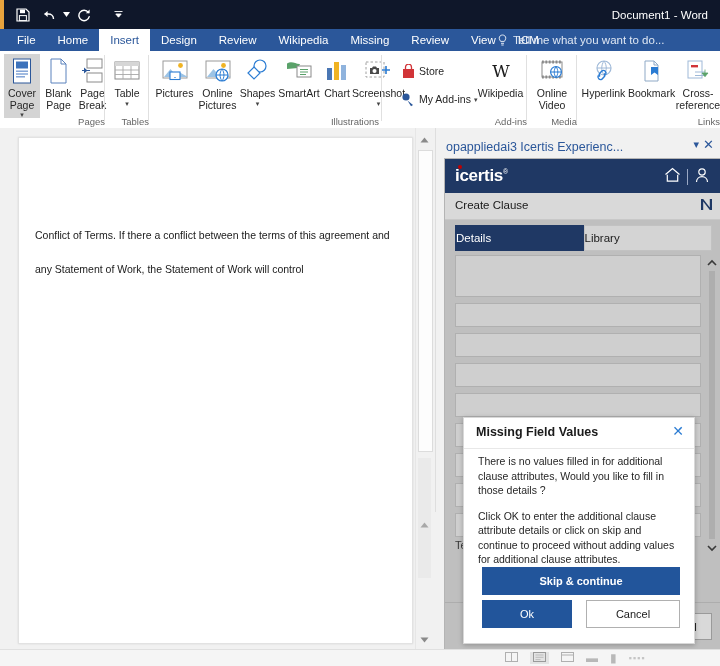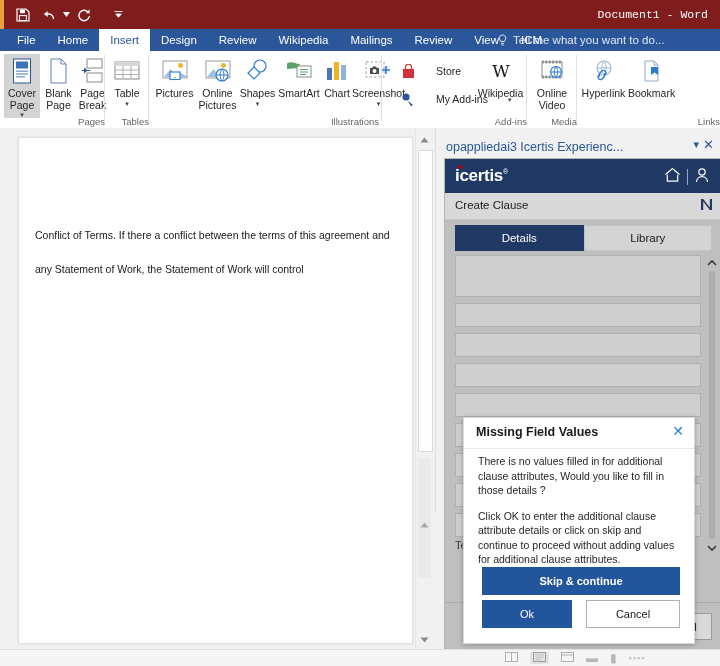--- a/index.html
+++ b/index.html
@@ -11,23 +11,22 @@
   }
   #app {
     position: relative;
     width: 720px; height: 666px;
     background: #f1f1f1;
   }
 
   
   .titlebar {
     position: absolute; left: 0; top: 0; width: 720px; height: 29px;
-    background: #7f1d1d;
+    background: #0f172a;
     color: #ffffff;
-    font-family: Liberation Mono, monospace;
   }
   .titlebar .accent-strip {
     position: absolute; left: 0; top: 0; width: 4px; height: 29px;
     background: #e8a33d;
   }
   .qat {
     position: absolute; left: 10px; top: 0; height: 29px;
     display: flex; align-items: center; gap: 0px;
   }
   .qat-btn {
@@ -88,21 +87,21 @@
     font-size: 10.5px; color: #262626; line-height: 11.5px;
     text-align: center;
   }
   .bigbtn.sel { background: #d4d4d4; }
   .bigbtn .ico { height: 34px; display: flex; align-items: center; justify-content: center; }
   .bigbtn .lbl { white-space: pre-line; }
   .caret { font-size: 7px; line-height: 7px; color: #444; }
 
   .smallbtn {
     position: absolute;
-    display: flex; align-items: center; gap: 20px;
+    display: flex; align-items: center; gap: 3px;
     font-size: 10.5px; color: #262626;
   }
   .smallbtn .sico { width: 16px; height: 16px; display:flex; align-items:center; justify-content:center; }
 
   
   .workspace {
     position: absolute; left: 0; top: 128px; width: 720px; height: 522px;
     background: #f1f1f1;
   }
   .page {
@@ -200,21 +199,21 @@
   .tp-subhead .pin {
     position: absolute; right: 9px; top: 5px;
     color: #1f3864; font-size: 12px; font-weight: bold;
   }
 
   .tp-tabs {
     position: absolute; left: 10px; top: 66px; width: 257px; height: 24px;
     display: flex;
   }
   .tp-tab {
-    flex: 1; height: 24px; line-height: 24px; text-align: center;
+    flex: 1; height: 24px; line-height: 24px; 
     font-size: 11.5px; color: #1a1a1a;
     background: #d4d4d4; border: 1px solid #c2c2c2;
   }
   .tp-tab.active {
     background: #1f3864; color: #ffffff; border-color: #1f3864;
   }
 
   .tp-form {
     position: absolute; left: 10px; top: 96px; width: 244px; height: 335px;
     background: #bfbfbf;
@@ -378,21 +377,21 @@
   </div>
 
   <div class="tabstrip">
     <div class="tabs">
       <div class="tab">File</div>
       <div class="tab">Home</div>
       <div class="tab active">Insert</div>
       <div class="tab">Design</div>
       <div class="tab">Review</div>
       <div class="tab">Wikipedia</div>
-      <div class="tab">Mailings</div>
+      <div class="tab">Missing</div>
       <div class="tab">Review</div>
       <div class="tab">View</div>
       <div class="tab">ICM</div>
     </div>
     <div class="tellme">
       <span>
         <svg class="bulb" viewBox="0 0 11 13">
             <path d="M5.5 1C3.6 1 2.2 2.4 2.2 4.2c0 1.4 1.1 2.3 1.4 3.2h3.8c0.3-0.9 1.4-1.8 1.4-3.2C8.8 2.4 7.4 1 5.5 1z" fill="none" stroke="#dfe7f3" stroke-width="1"></path>
             <path d="M4 9.3h3M4.3 11h2.4" stroke="#dfe7f3" stroke-width="1" fill="none"></path>
           </svg>
@@ -594,20 +593,32 @@
       </div>
       <div class="bigbtn" style="left:51px; width:47px;">
         <span class="ico">
           <svg width="24" height="24" viewBox="0 0 24 24">
               <path d="M5 2h9l4 4v16H5z" fill="#fff" stroke="#8fa9c6" stroke-width="1"></path>
               <path d="M14 2v4h4" fill="none" stroke="#8fa9c6" stroke-width="1"></path>
               <path d="M11 8h7v8l-3.5-2.6L11 16z" fill="#2b7cd3"></path>
             </svg>
         </span>
         <span class="lbl">Bookmark</span>
+      </div>
+      <div class="bigbtn" style="left:99px; width:44px;">
+        <span class="ico">
+          <svg width="26" height="24" viewBox="0 0 26 24">
+              <rect x="3" y="2" width="14" height="17" fill="#fff" stroke="#9fb9d8" stroke-width="1"></rect>
+              <rect x="6" y="6" width="7" height="2.4" fill="#d13438"></rect>
+              <path d="M10 13h10M10 16.5h10" stroke="#9fb9d8" stroke-width="1"></path>
+              <path d="M20 10.5v7M23 14l-3 3.6-3-3.6z" fill="#5aa26a" stroke="#5aa26a" stroke-width="0.8"></path>
+            </svg>
+        </span>
+        <span class="lbl">Cross-
+reference</span>
       </div>
       <div class="glabel">Links</div>
     </div>
   </div>
 
   <div class="workspace">
 
     <div class="page">
       <div class="doc-text">
         <div>Conflict of Terms. If there a conflict between the terms of this agreement and</div>

